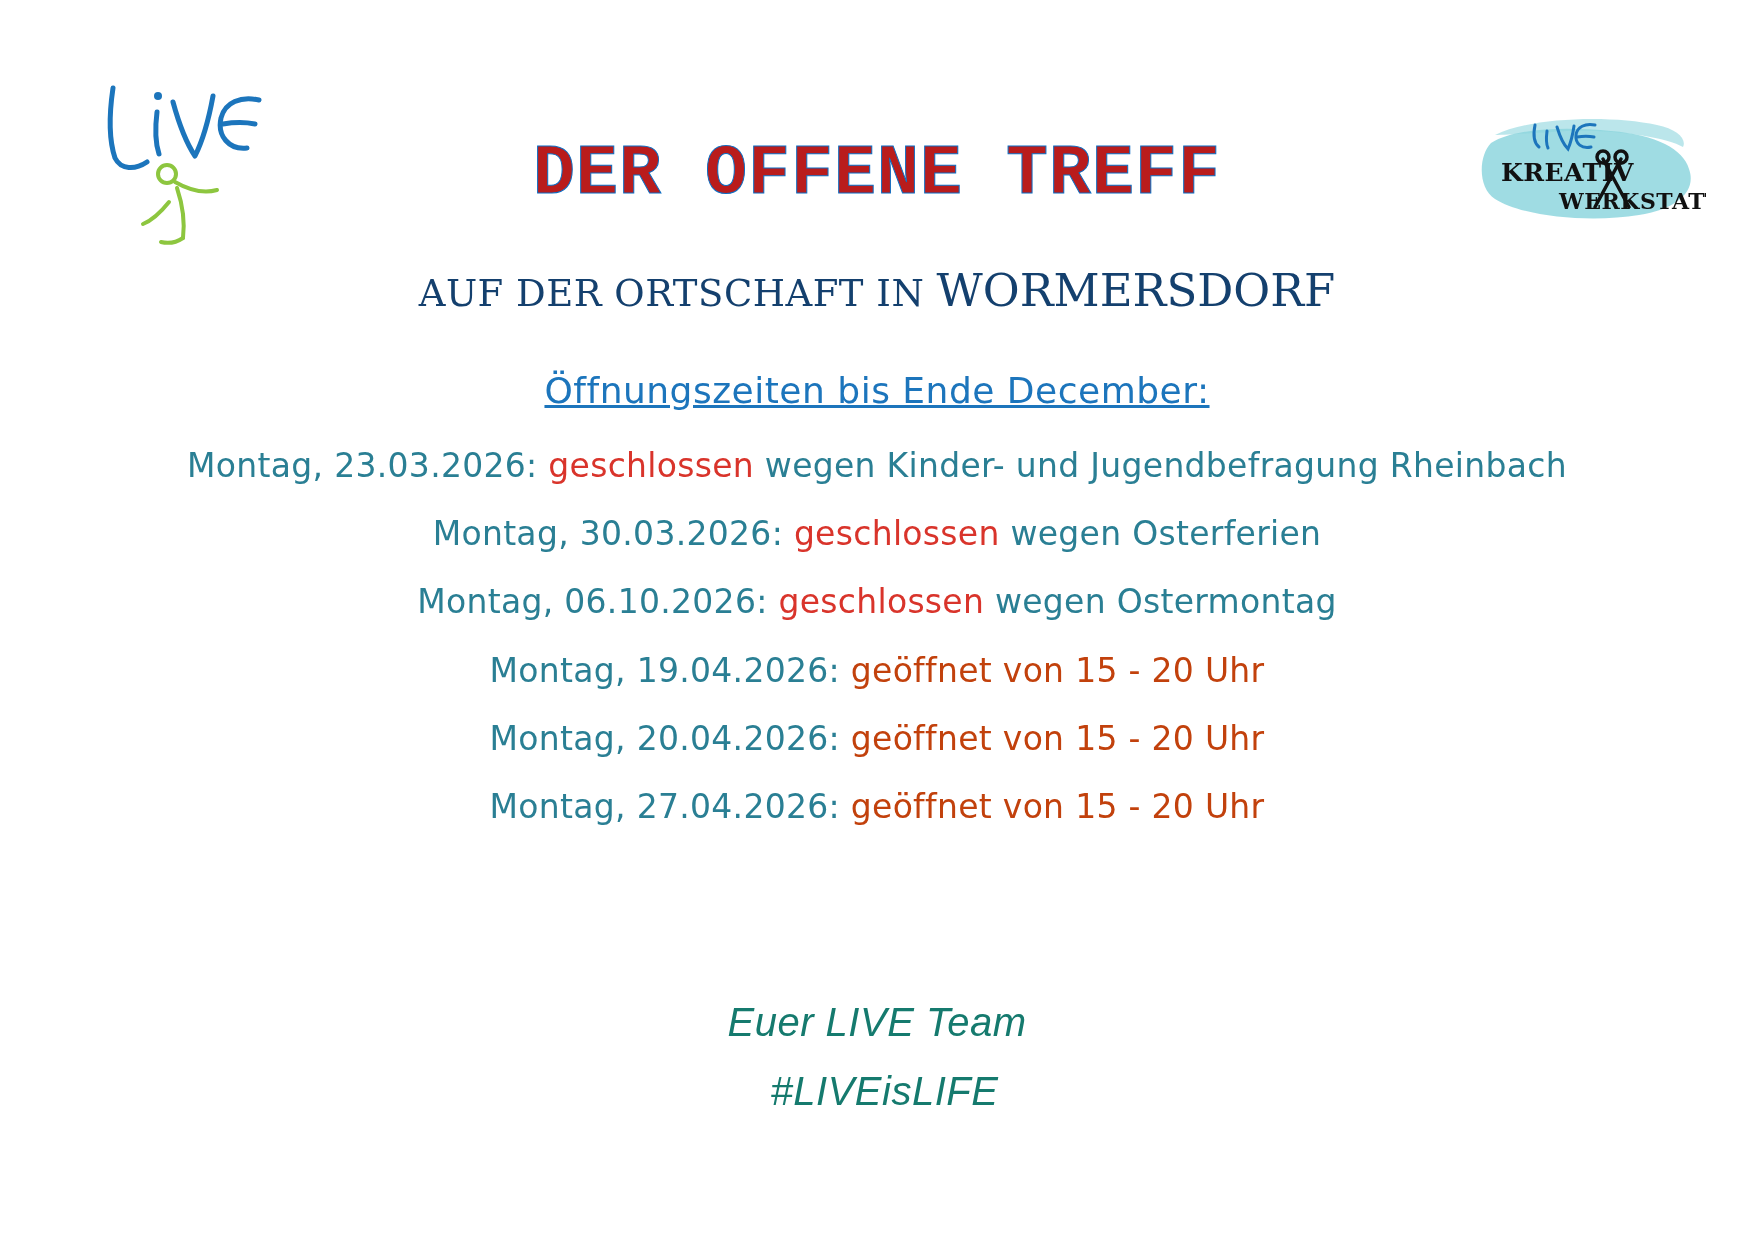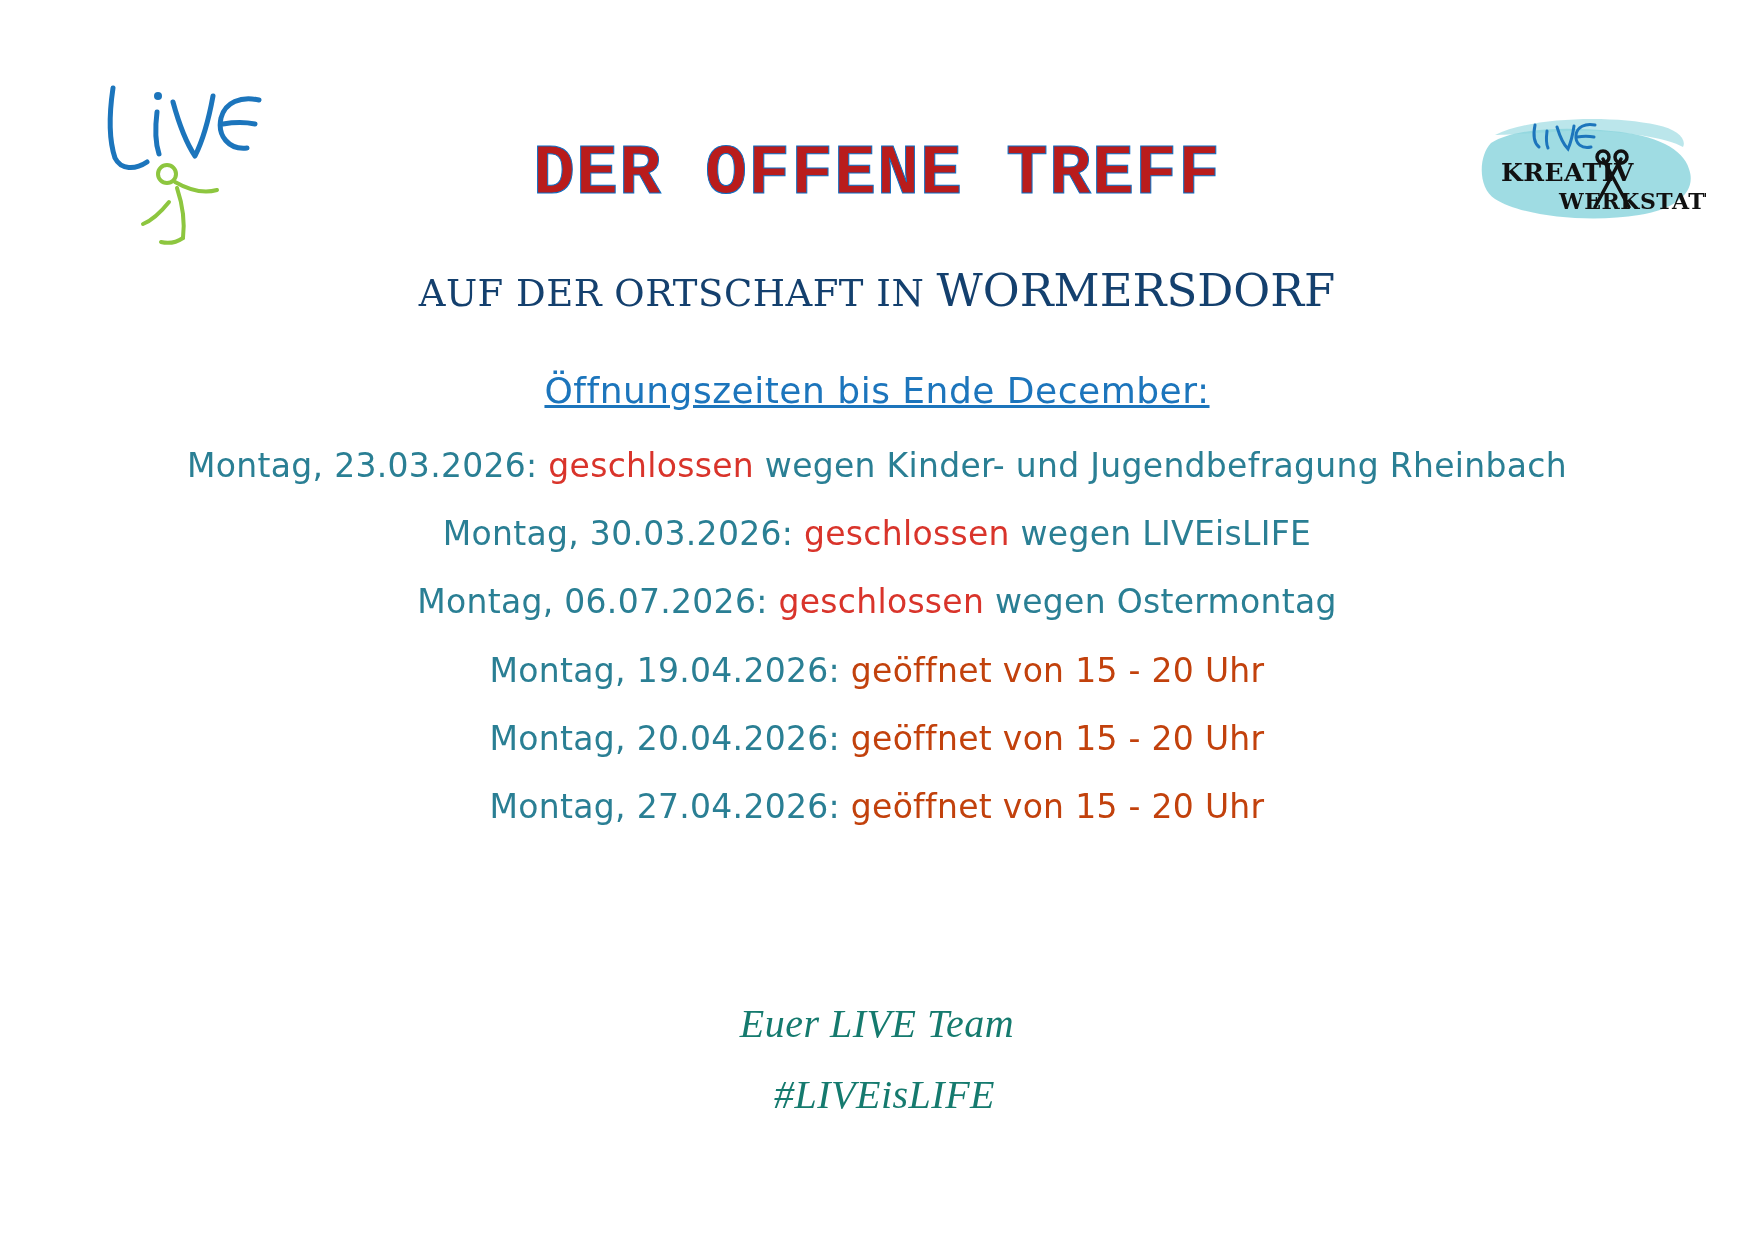--- a/index.html
+++ b/index.html
@@ -105,21 +105,21 @@
   }
 
   
   #footer {
     position: absolute;
     top: 1000px;
     left: 0;
     right: 0;
     text-align: center;
     color: #157a6e;
-    font-family: Liberation Serif, serif;
+    font-family: Liberation Sans, sans-serif;
   }
   #footer-team {
     font-size: 40px;
     font-style: italic;
     letter-spacing: 0.5px;
     margin-bottom: 24px;
   }
   #footer-hashtag {
     font-size: 40px;
     font-style: italic;
@@ -187,25 +187,25 @@
 </div>
 
 <div id="hours">
   <div id="hours-title">Öffnungszeiten bis Ende December:</div>
 
   <div class="hours-row">
     <span class="date">Montag, 23.03.2026: </span><span class="status-closed">geschlossen</span><span class="reason"> wegen Kinder- und Jugendbefragung Rheinbach</span>
   </div>
 
   <div class="hours-row">
-    <span class="date">Montag, 30.03.2026: </span><span class="status-closed">geschlossen</span><span class="reason"> wegen LIVEisLIFE</span>
-  </div>
-
-  <div class="hours-row">
-    <span class="date">Montag, 06.07.2026: </span><span class="status-closed">geschlossen</span><span class="reason"> wegen Ostermontag</span>
+    <span class="date">Montag, 30.03.2026: </span><span class="status-closed">geschlossen</span><span class="reason"> wegen Osterferien</span>
+  </div>
+
+  <div class="hours-row">
+    <span class="date">Montag, 06.10.2026: </span><span class="status-closed">geschlossen</span><span class="reason"> wegen Ostermontag</span>
   </div>
 
   <div class="hours-row">
     <span class="date">Montag, 19.04.2026: </span><span class="status-open">geöffnet von 15 - 20 Uhr</span><span class="reason"></span>
   </div>
 
   <div class="hours-row">
     <span class="date">Montag, 20.04.2026: </span><span class="status-open">geöffnet von 15 - 20 Uhr</span><span class="reason"></span>
   </div>
 

